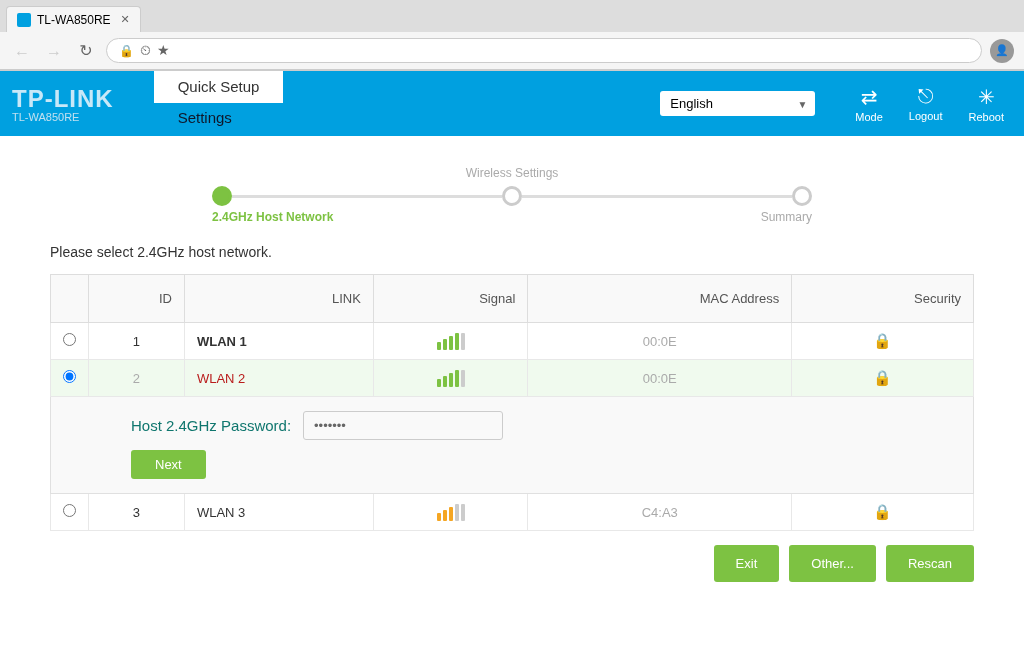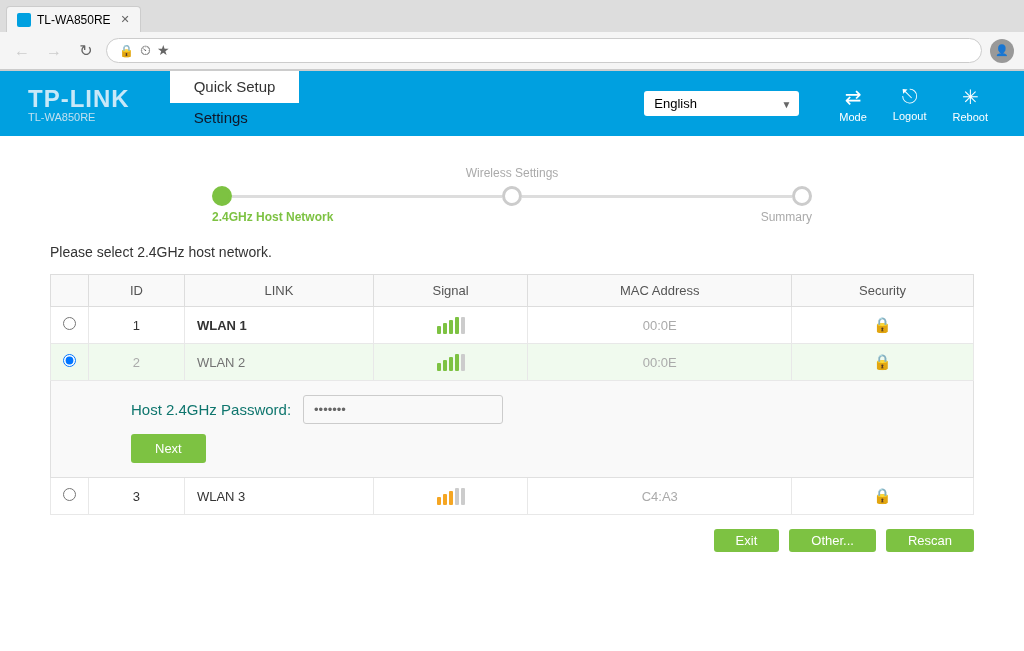--- a/index.html
+++ b/index.html
@@ -75,21 +75,21 @@
       border-radius: 50%;
       display: flex; align-items: center; justify-content: center;
       color: white; font-size: 11px;
     }
 
     
     .app-header {
       background: #00a0e0;
       display: flex;
       align-items: center;
-      padding: 0 28px;
+      padding: 0 12px;
       height: 65px;
     }
     .logo-area {
       display: flex;
       flex-direction: column;
       margin-right: 40px;
     }
     .logo-text {
       color: white;
       font-size: 24px;
@@ -225,24 +225,25 @@
     
     .network-table {
       width: calc(100% - 60px);
       margin: 0 30px;
       border-collapse: collapse;
       border: 1px solid #ddd;
     }
     .network-table th {
       background: #f9f9f9;
       border: 1px solid #ddd;
-      padding: 8px 12px;
+      padding: 16px 12px;
       font-weight: normal;
       color: #555;
       font-size: 13px;
+      text-align: right;
     }
     .network-table td {
       border: 1px solid #e8e8e8;
       padding: 9px 12px;
       font-size: 13px;
       color: #333;
     }
     .network-table tr.selected-row {
       background: #f0faee;
     }
@@ -284,21 +285,21 @@
       display: flex;
       justify-content: flex-end;
       gap: 10px;
       padding: 14px 30px;
     }
     .footer-btn {
       background: #7dc242;
       color: white;
       border: none;
       border-radius: 3px;
-      padding: 4px 22px;
+      padding: 11px 22px;
       font-size: 13px;
       cursor: pointer;
     }
   </style>
 </head>
 <body>
 
 <div class="browser-chrome">
   <div class="browser-tabs">
     <div class="browser-tab">
@@ -409,21 +410,21 @@
         <td style="text-align:center;">
           <span class="lock-icon">🔒</span>
         </td>
       </tr>
 
       <tr class="selected-row">
         <td style="text-align:center; width:30px;">
           <input type="radio" name="network" checked="" style="">
         </td>
         <td style="text-align:center; color:#aaa;">2</td>
-        <td style="color:#737373;">WLAN 2</td>
+        <td style="color:#b91c1c;">WLAN 2</td>
         <td style="text-align:center;">
           <div class="signal-bars" style="justify-content:center;">
             <div class="bar green" style="height:8px;"></div>
             <div class="bar green" style="height:11px;"></div>
             <div class="bar green" style="height:14px;"></div>
             <div class="bar green" style="height:17px;"></div>
             <div class="bar gray" style="height:17px;"></div>
           </div>
         </td>
         <td style="text-align:center; color:#aaa;">00:0E</td>

